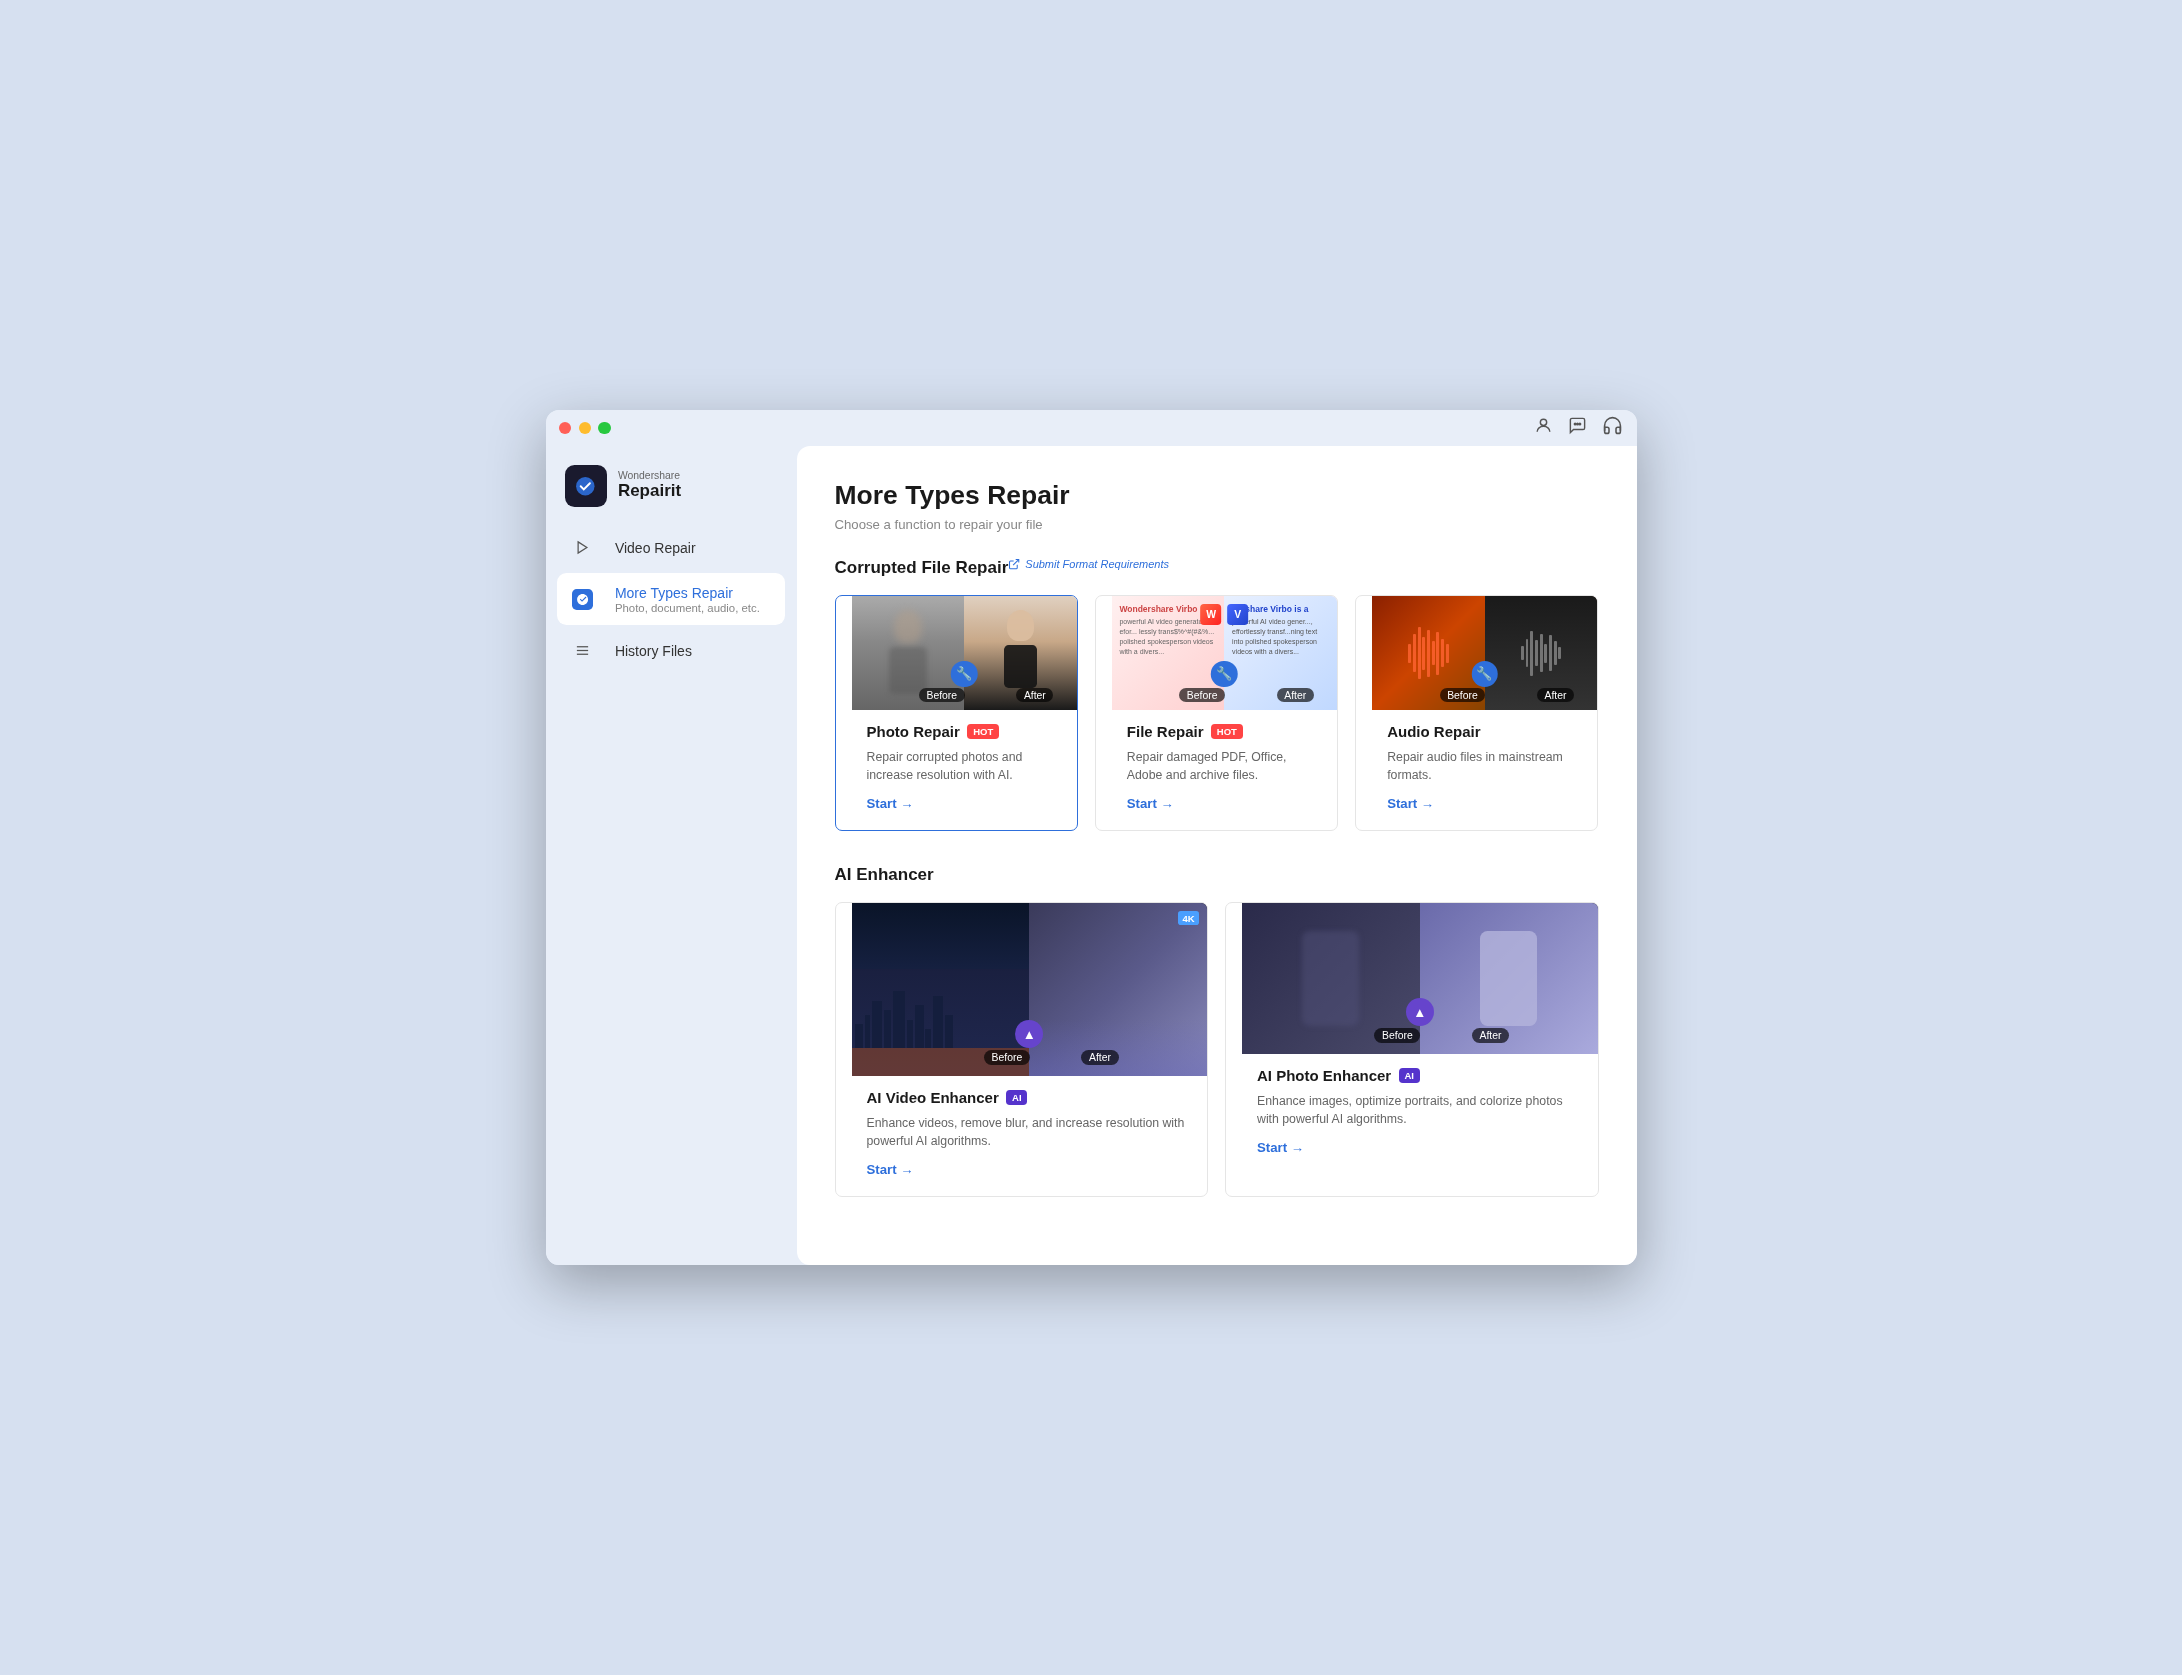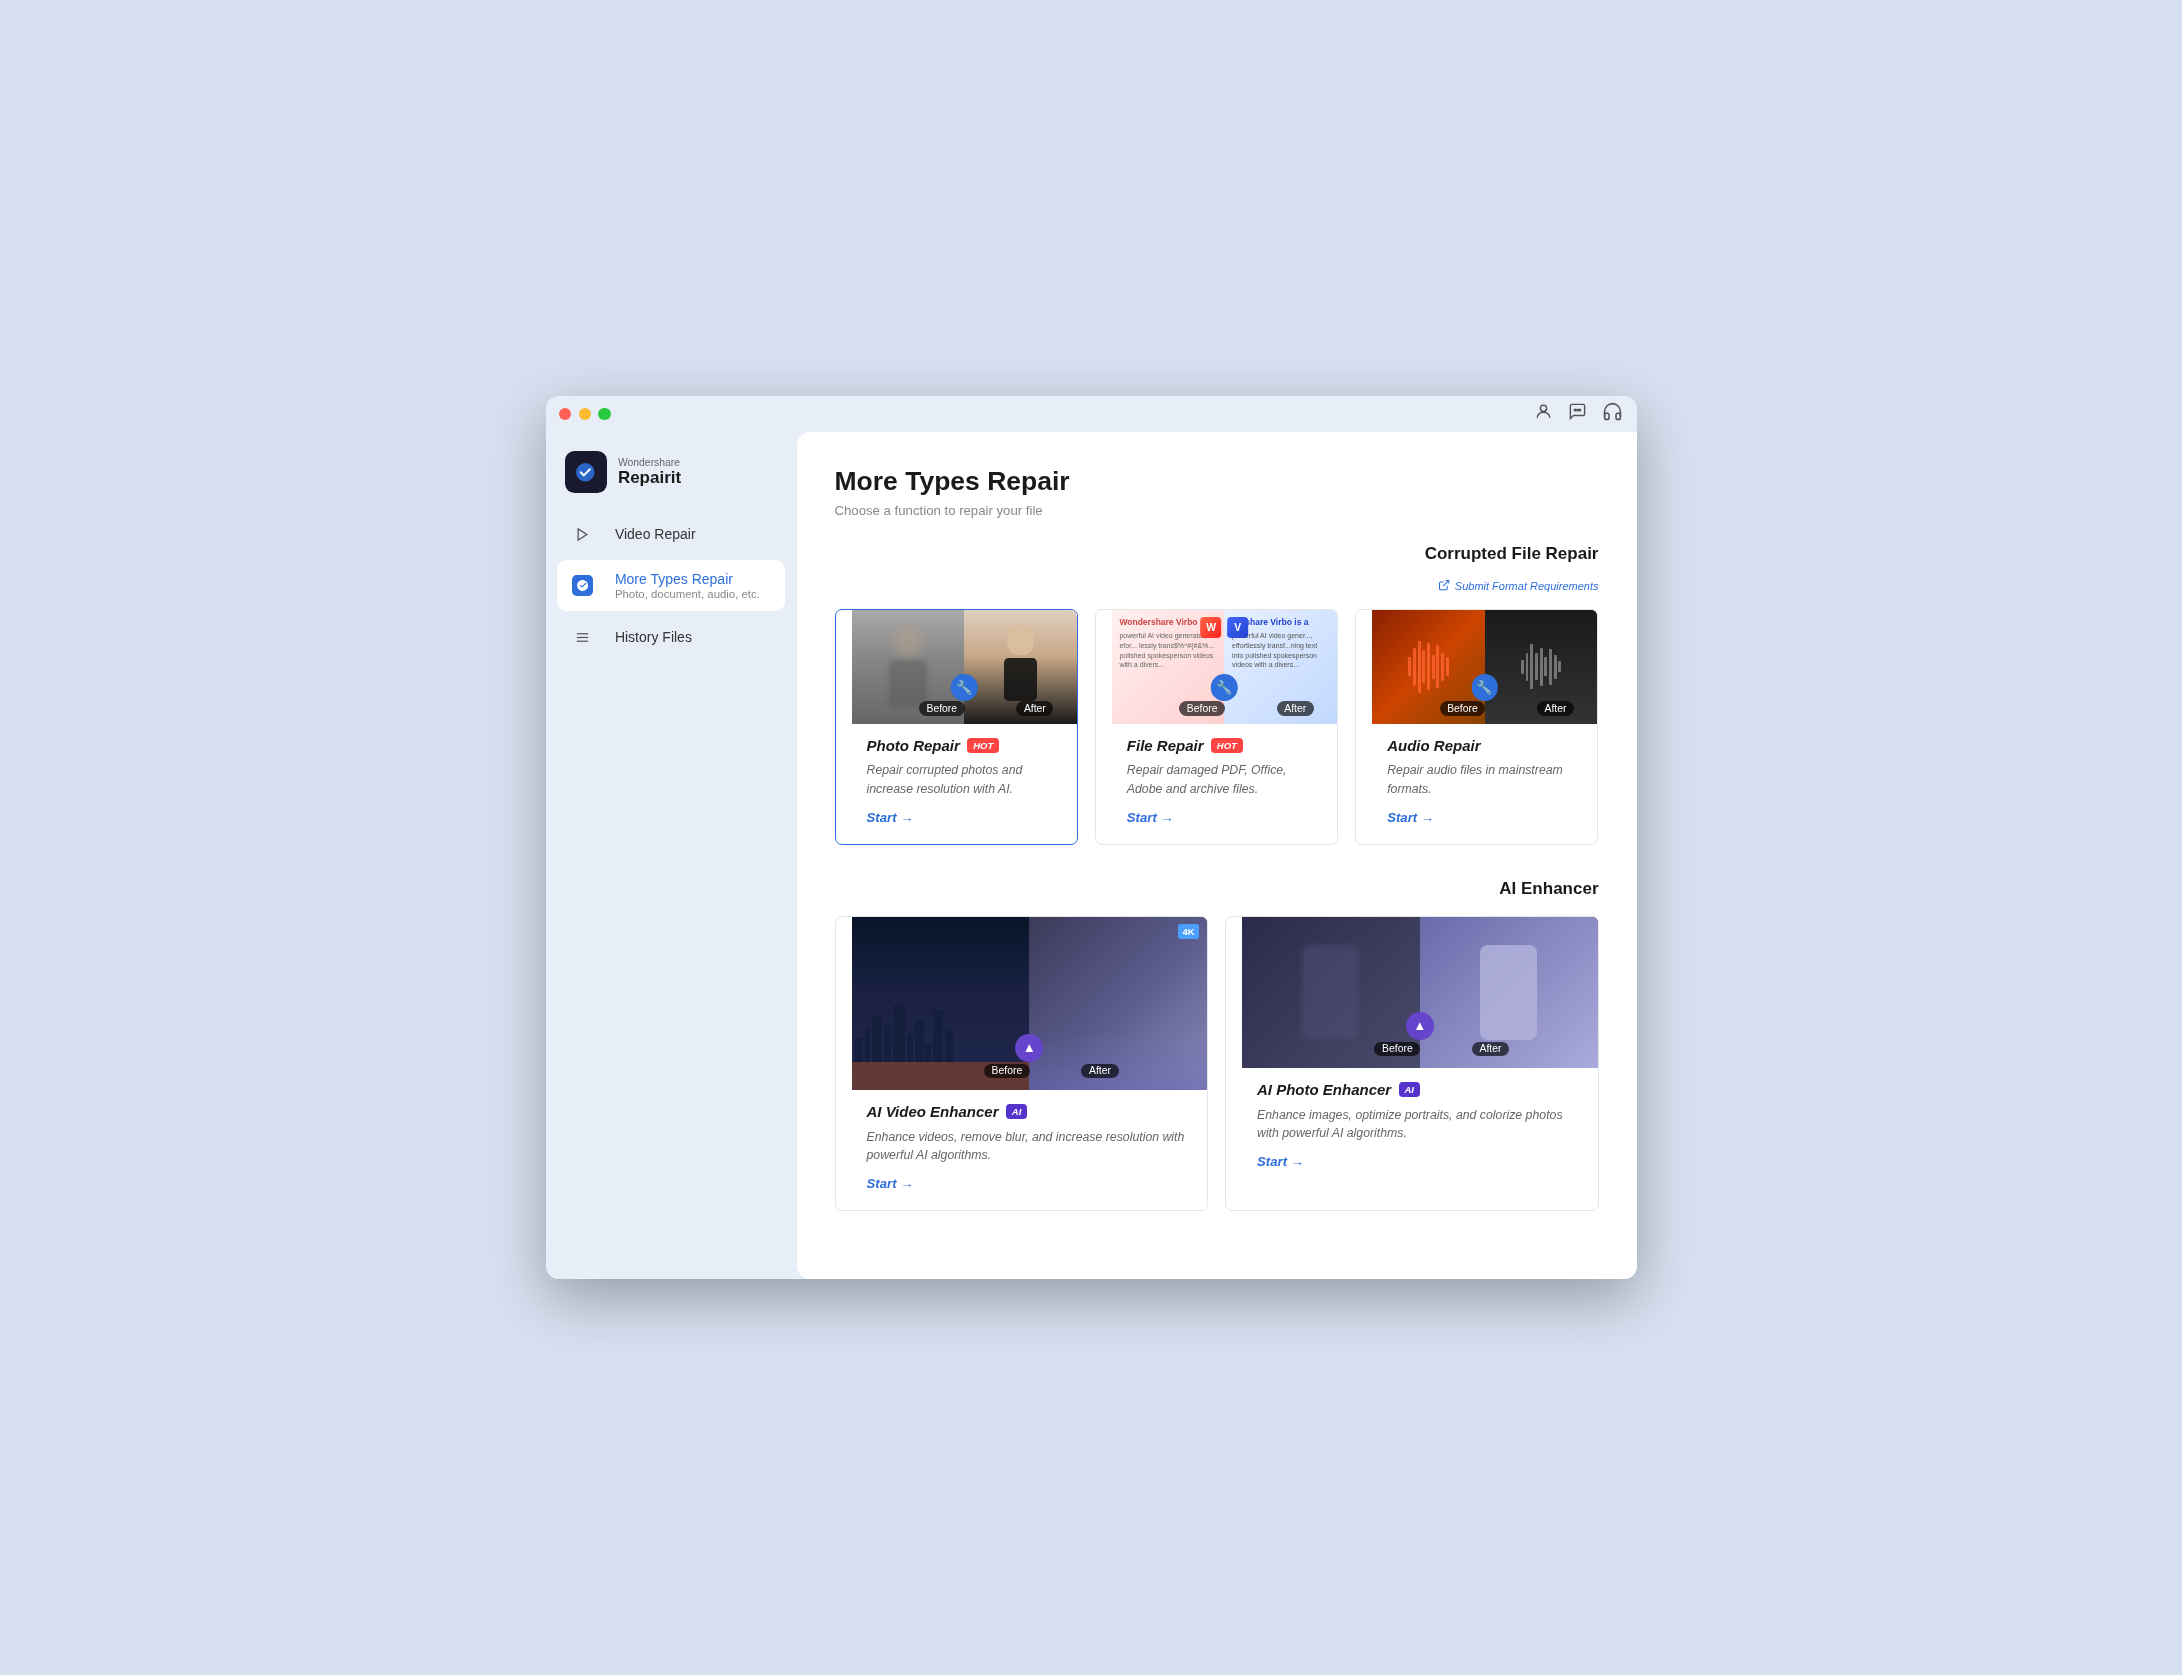--- a/index.html
+++ b/index.html
@@ -161,24 +161,22 @@
     }
     .page-subtitle {
       font-size: 13.2px;
       color: #888;
     }
     .section {
       margin-bottom: 34px;
     }
     .section-header {
       display: flex;
-      align-items: flex-end;
-      gap: 15px;
+      align-items: flex-start;
       margin-bottom: 17px;
-      flex-direction: column;
     }
     .section-title {
       font-size: 17px;
       font-weight: 700;
       color: #1a1a1a;
     }
     .section-link {
       display: flex;
       align-items: center;
       gap: 4.7px;
@@ -407,21 +405,20 @@
       width: 50%;
       height: 100%;
       background: linear-gradient(135deg, #6a6aaa 0%, #aaaadd 100%);
       display: flex;
       align-items: center;
       justify-content: center;
       overflow: hidden;
     }
     .card-body {
       padding: 13.2px 15px 0 15px;
-      font-style: italic;
     }
     .card-title-row {
       display: flex;
       align-items: center;
       gap: 7.6px;
       margin-bottom: 7.6px;
     }
     .card-title {
       font-size: 15px;
       font-weight: 700;

